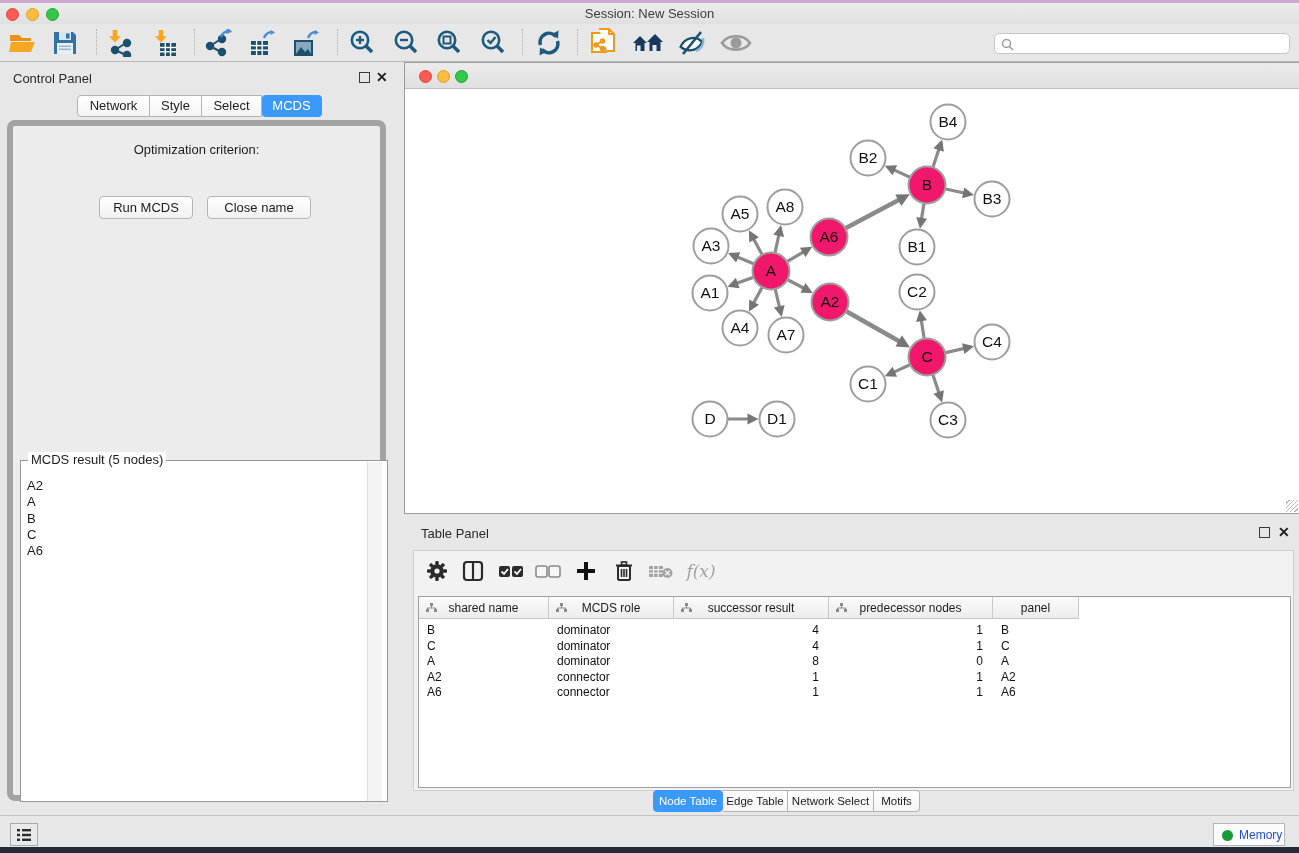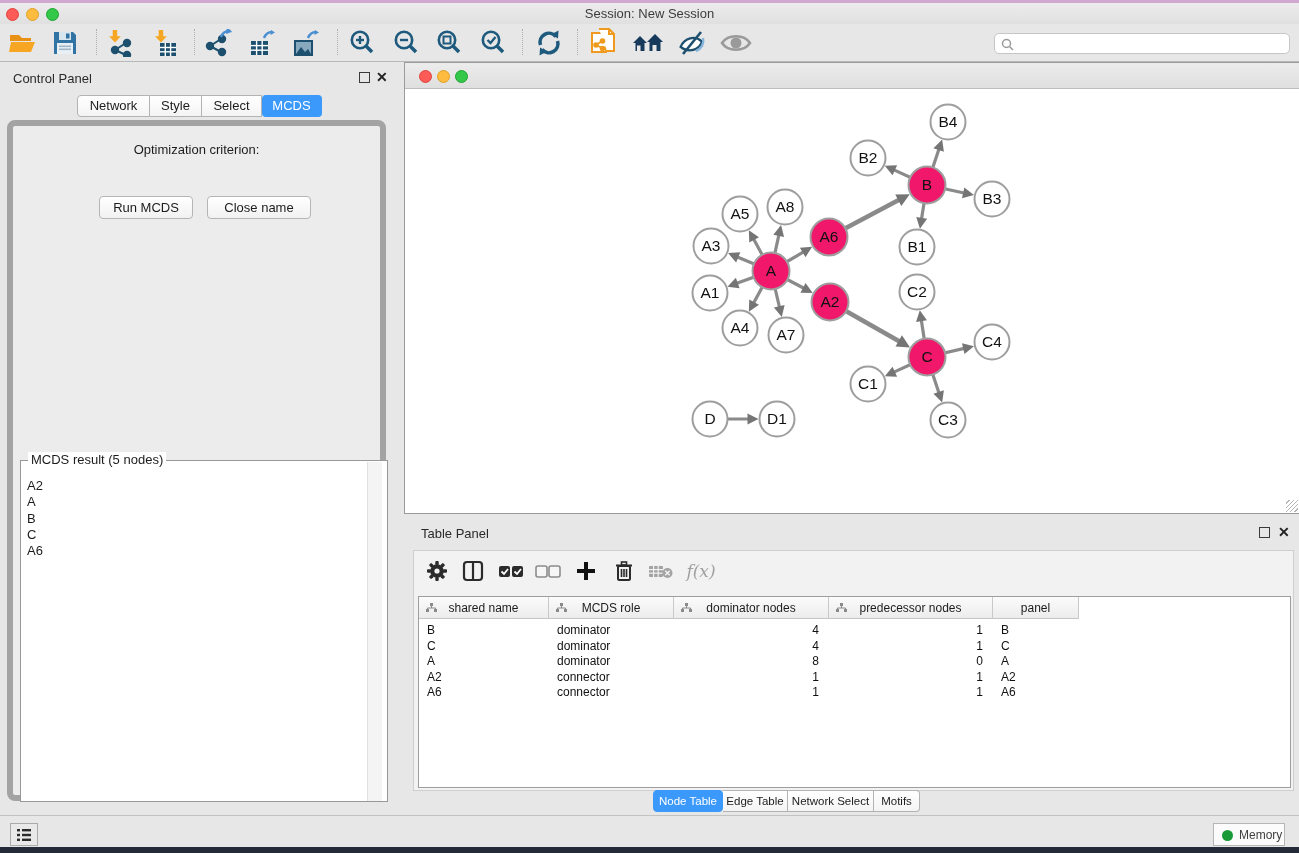--- a/index.html
+++ b/index.html
@@ -64,21 +64,21 @@
 .th svg{position:absolute;left:7px;top:6px;}
 .tr-cell{position:absolute;font-size:12px;color:#111;}
 
 #tp-tabs{left:249px;top:276px;}
 #tp-tabs .s{font-size:11.5px;}
 
 #statusbar{position:absolute;left:0;top:815px;width:100%;height:32px;background:#e7e7e7;border-top:1px solid #c2c2c2;}
 #list-btn{position:absolute;left:10px;top:7px;width:28px;height:23px;border:1px solid #ababab;background:#e9e9e9;display:flex;align-items:center;justify-content:center;}
 #memory-btn{position:absolute;right:14px;top:7px;width:72px;height:23px;border:1px solid #b5b5b5;background:#fbfbfb;}
 #memory-btn .dot{position:absolute;left:8px;top:6px;width:11px;height:11px;border-radius:50%;background:#189a39;}
-#memory-btn .lbl{position:absolute;left:25px;top:4px;font-size:12px;color:#404040;}
+#memory-btn .lbl{position:absolute;left:25px;top:4px;font-size:12px;color:#1d4ed8;}
 </style>
 </head>
 <body>
 
 <div id="desktop-top"></div>
 
 <div id="titlebar">
   <span class="tl red"></span>
   <span class="tl yellow"></span>
   <span class="tl green"></span>
@@ -517,21 +517,21 @@
           </div>
           <div class="th" style="left: 255px; width: 155px;">
             <svg width="11" height="10" viewBox="0 0 11 10">
               <g fill="#8a8a8a">
                 <rect x="4" y="0" width="3" height="3"></rect>
                 <rect x="0" y="6" width="3" height="3"></rect>
                 <rect x="8" y="6" width="3" height="3"></rect>
               </g>
               <path d="M5.5 3 v2 M1.5 6 V5 h8 v1" stroke="#8a8a8a" stroke-width="1" fill="none"></path>
             </svg>
-            <span class="lbl">dominator nodes</span>
+            <span class="lbl">successor result</span>
           </div>
           <div class="th" style="left: 410px; width: 164px;">
             <svg width="11" height="10" viewBox="0 0 11 10">
               <g fill="#8a8a8a">
                 <rect x="4" y="0" width="3" height="3"></rect>
                 <rect x="0" y="6" width="3" height="3"></rect>
                 <rect x="8" y="6" width="3" height="3"></rect>
               </g>
               <path d="M5.5 3 v2 M1.5 6 V5 h8 v1" stroke="#8a8a8a" stroke-width="1" fill="none"></path>
             </svg>

